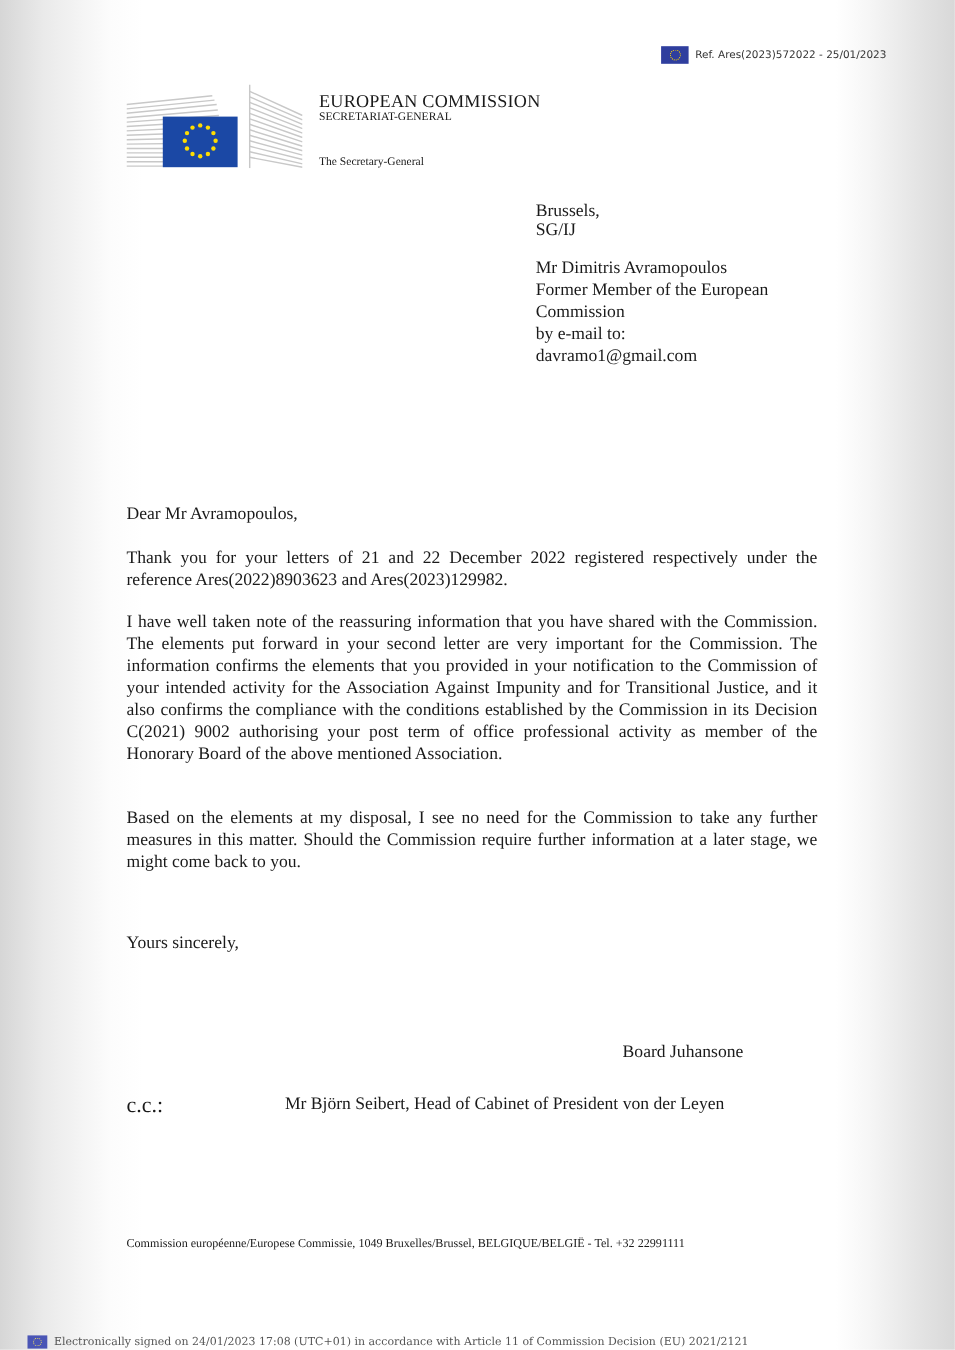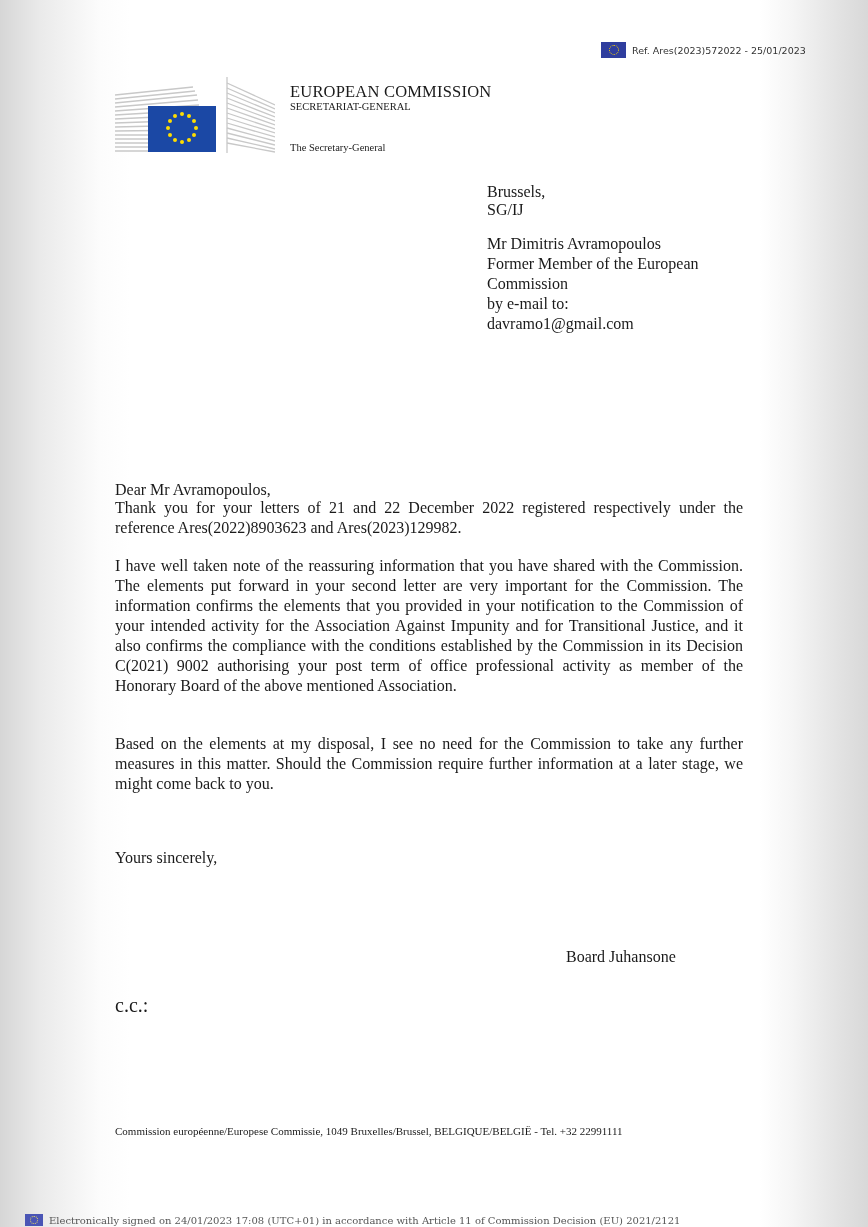--- a/index.html
+++ b/index.html
@@ -107,30 +107,31 @@
   <div>Brussels,</div>
   <div class="small">SG/IJ</div>
   <div style="height:16px"></div>
   <div>Mr Dimitris Avramopoulos</div>
   <div>Former Member of the European</div>
   <div>Commission</div>
   <div>by e-mail to:</div>
   <div>davramo1@gmail.com</div>
 </div>
 
-<div class="abs body-text" style="top:480px">Dear Mr Avramopoulos,</div>
+<div class="abs body-text" style="top:458px">Dear Mr Avramopoulos,</div>
 <div class="abs body-text" style="top:498px">Thank you for your letters of 21 and 22 December 2022 registered respectively under the reference Ares(2022)8903623 and Ares(2023)129982.</div>
 <div class="abs body-text" style="top:556px">I have well taken note of the reassuring information that you have shared with the Commission. The elements put forward in your second letter are very important for the Commission. The information confirms the elements that you provided in your notification to the Commission of your intended activity for the Association Against Impunity and for Transitional Justice, and it also confirms the compliance with the conditions established by the Commission in its Decision C(2021) 9002 authorising your post term of office professional activity as member of the Honorary Board of the above mentioned Association.</div>
 <div class="abs body-text" style="top:734px">Based on the elements at my disposal, I see no need for the Commission to take any further measures in this matter. Should the Commission require further information at a later stage, we might come back to you.</div>
 <div class="abs body-text" style="top:848px">Yours sincerely,</div>
 
 <div class="abs sign">Board Juhansone</div>
 
 <div class="abs cc-label">c.c.:</div>
 <div class="abs cc-list">
+  <div>Mr Björn Seibert, Head of Cabinet of President von der Leyen</div>
 </div>
 
 <div class="abs footer">Commission européenne/Europese Commissie, 1049 Bruxelles/Brussel, BELGIQUE/BELGIË - Tel. +32 22991111</div>
 
 <div class="abs esign">
   <span class="flag-tiny"></span>
   <span>Electronically signed on 24/01/2023 17:08 (UTC+01) in accordance with Article 11 of Commission Decision (EU) 2021/2121</span>
 </div>
 
 </body></html>

